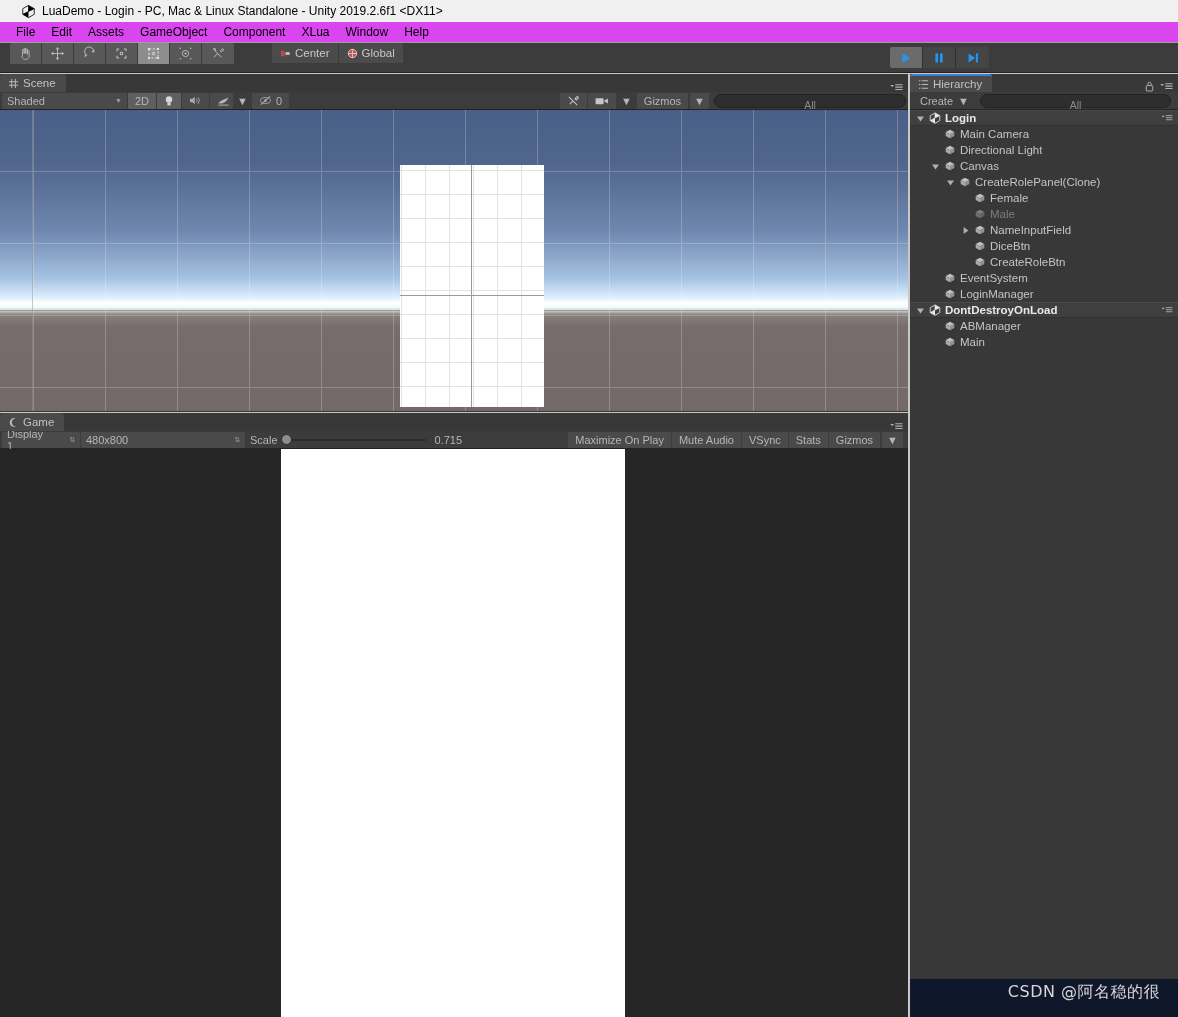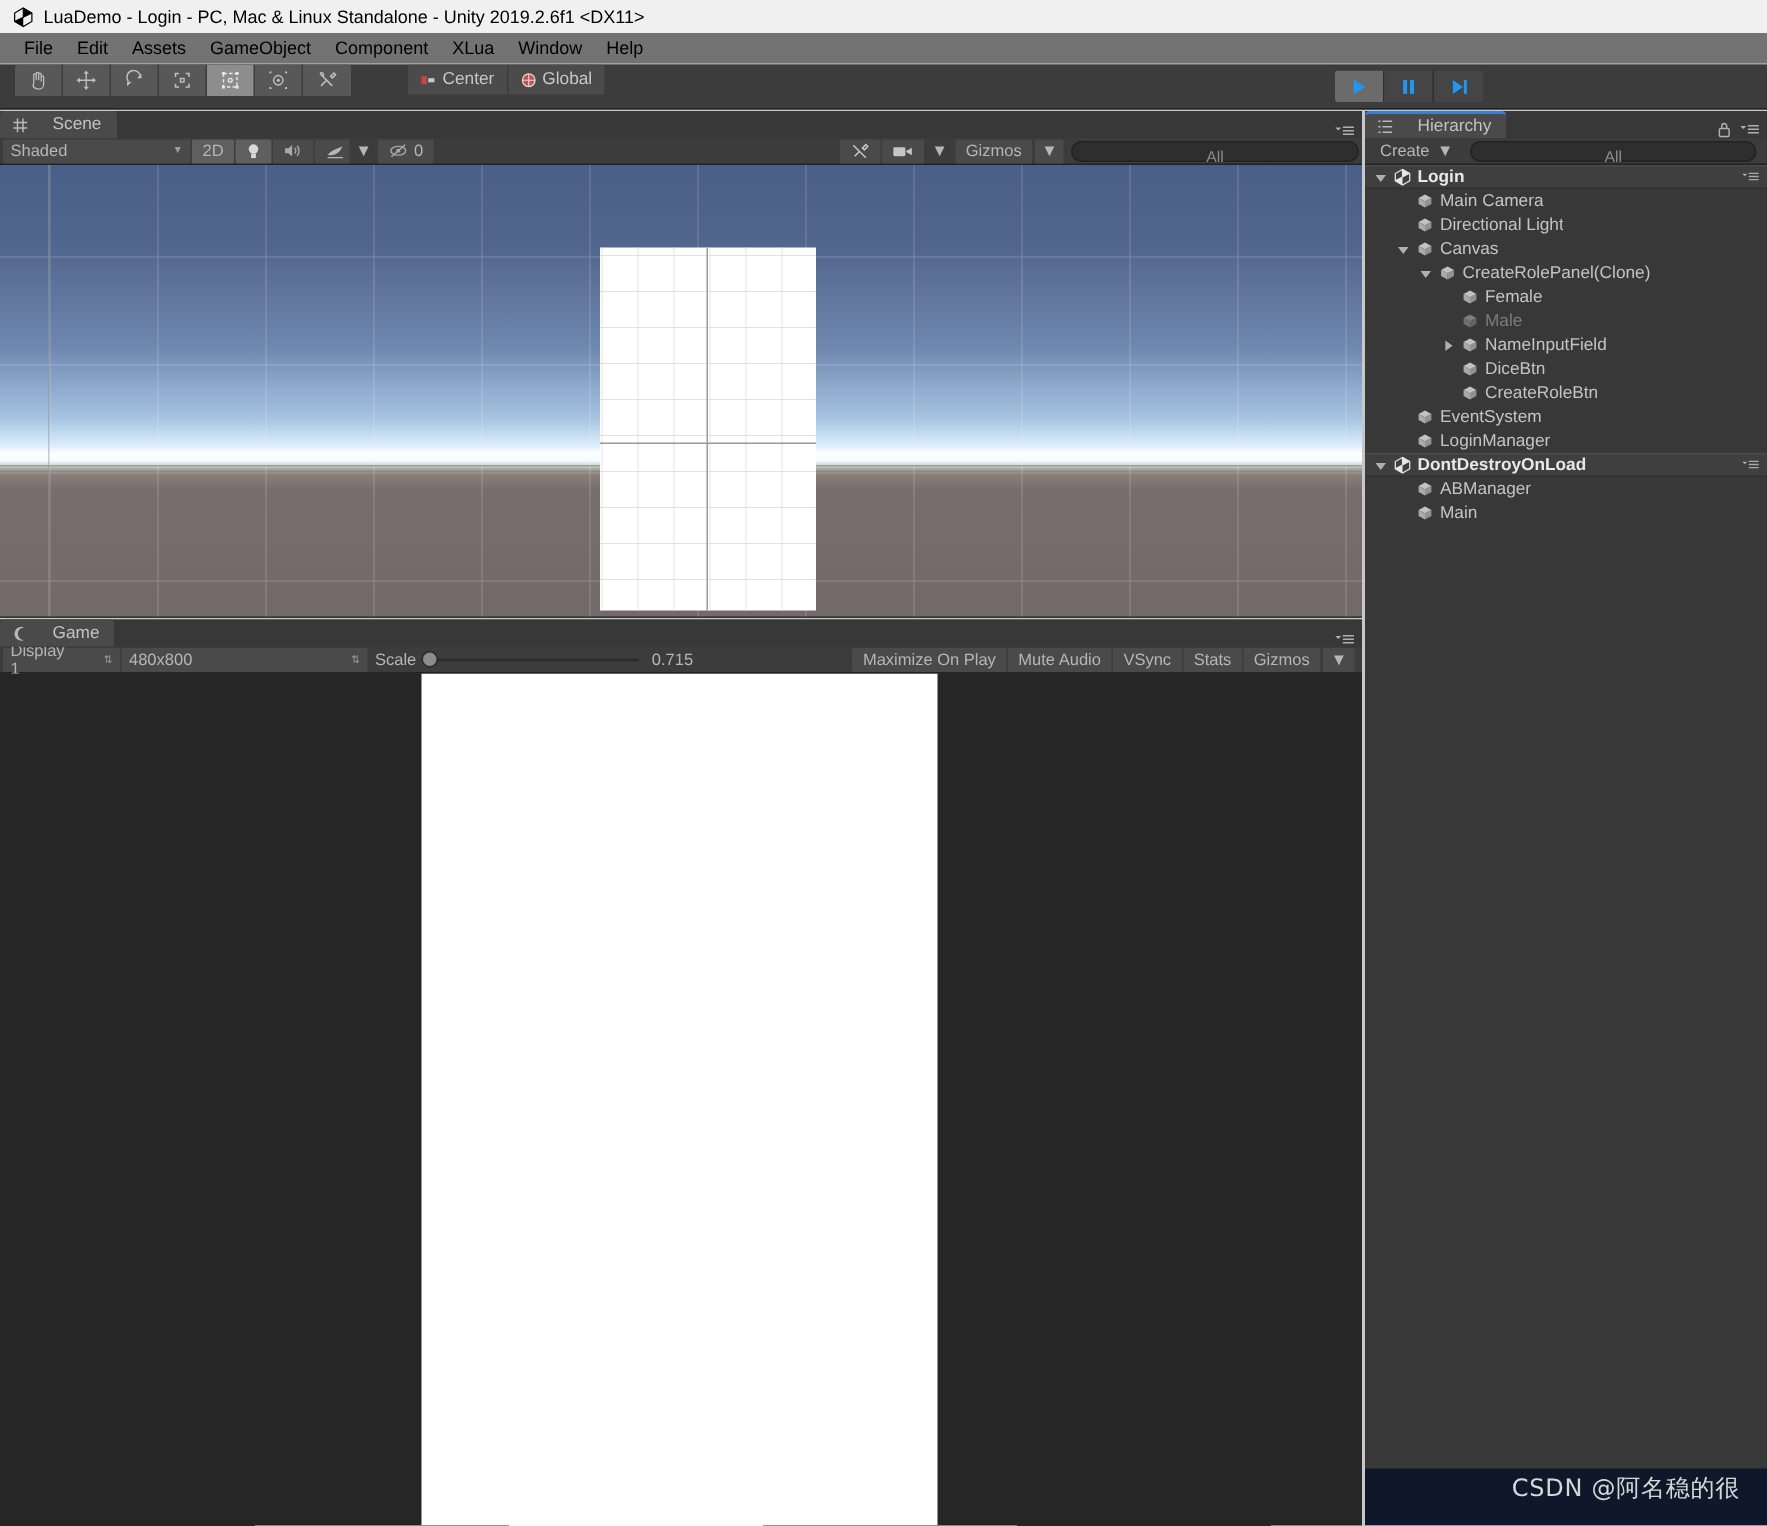--- a/index.html
+++ b/index.html
@@ -7,28 +7,28 @@
     width: 1178px; height: 1017px;
     background: #c8c8c8;
     font-family: "Liberation Sans", sans-serif;
     overflow: hidden;
   }
   .app { position: relative; width: 1178px; height: 1017px; }
 
   
   .titlebar {
     height: 22px; background: #f0f0f0; color: #000;
-    display: flex; align-items: center; padding-left: 8px;
+    display: flex; align-items: center; padding-left: 21px;
     font-size: 12px; white-space: nowrap;
   }
   .unity-logo { width: 15px; height: 15px; margin-right: 6px; flex: none; }
 
   
   .menubar {
-    height: 21px; background: #737373; color: #000;
+    height: 21px; background: #d946ef; color: #000;
     display: flex; align-items: center; padding-left: 8px;
     font-size: 12px; border-bottom: 1px solid #a0a0a0;
   }
   .menubar .mi { padding: 1px 8px; cursor: default; }
 
   
   .toolbar {
     height: 30px; background: #3c3c3c;
     border-bottom: 1px solid #232323;
     display: flex; position: relative;
@@ -68,21 +68,21 @@
   .scene-panel  { position: absolute; left: 0;   top: 74px;  width: 908px; height: 338px; background: #383838; }
   .game-panel   { position: absolute; left: 0;   top: 413px; width: 908px; height: 604px; background: #383838; }
   .hier-panel   { position: absolute; left: 910px; top: 74px; width: 268px; height: 943px; background: #0f172a; }
 
   .tabbar {
     height: 18px; background: #383838; position: relative;
     display: flex; align-items: flex-end;
   }
   .tab {
     height: 18px; background: #4a4a4a; color: #c2c2c2;
-    font-size: 11.5px; display: flex; align-items: center; gap: 16px;
+    font-size: 11.5px; display: flex; align-items: center; gap: 4px;
     padding: 0 10px 0 8px; border-radius: 3px 3px 0 0; cursor: default;
   }
   .tab.focused { border-top: 2px solid #3b7fd4; padding-top: 0; }
   .tabbar .spacer { flex: 1; }
   .panel-menu { display: flex; align-items: center; gap: 3px; padding-right: 5px; }
 
   .subbar {
     height: 18px; background: #3c3c3c; border-bottom: 1px solid #232323;
     display: flex; align-items: center; font-size: 11px; color: #b6b6b6;
     padding: 0 2px; gap: 1px;

